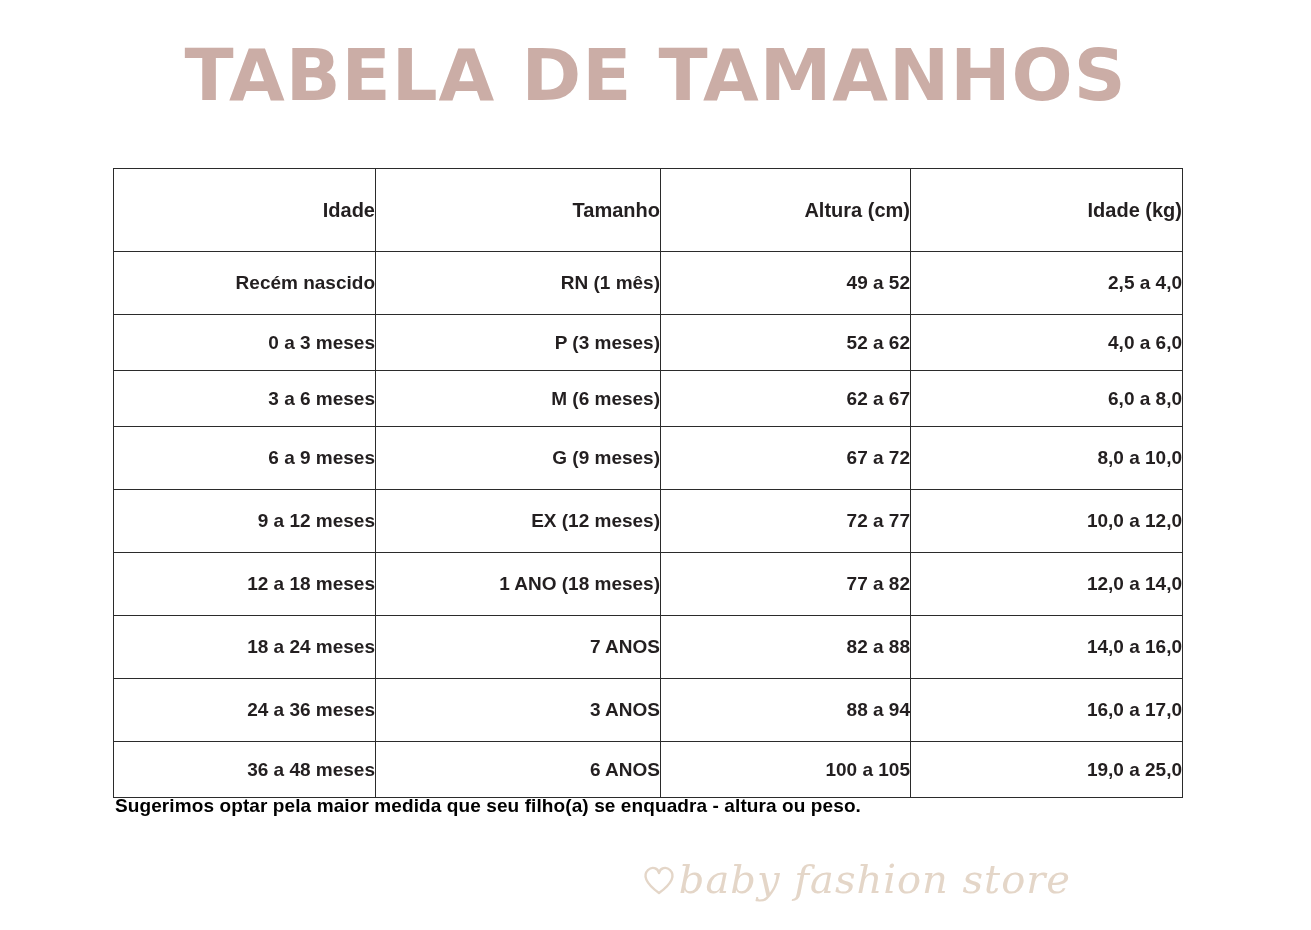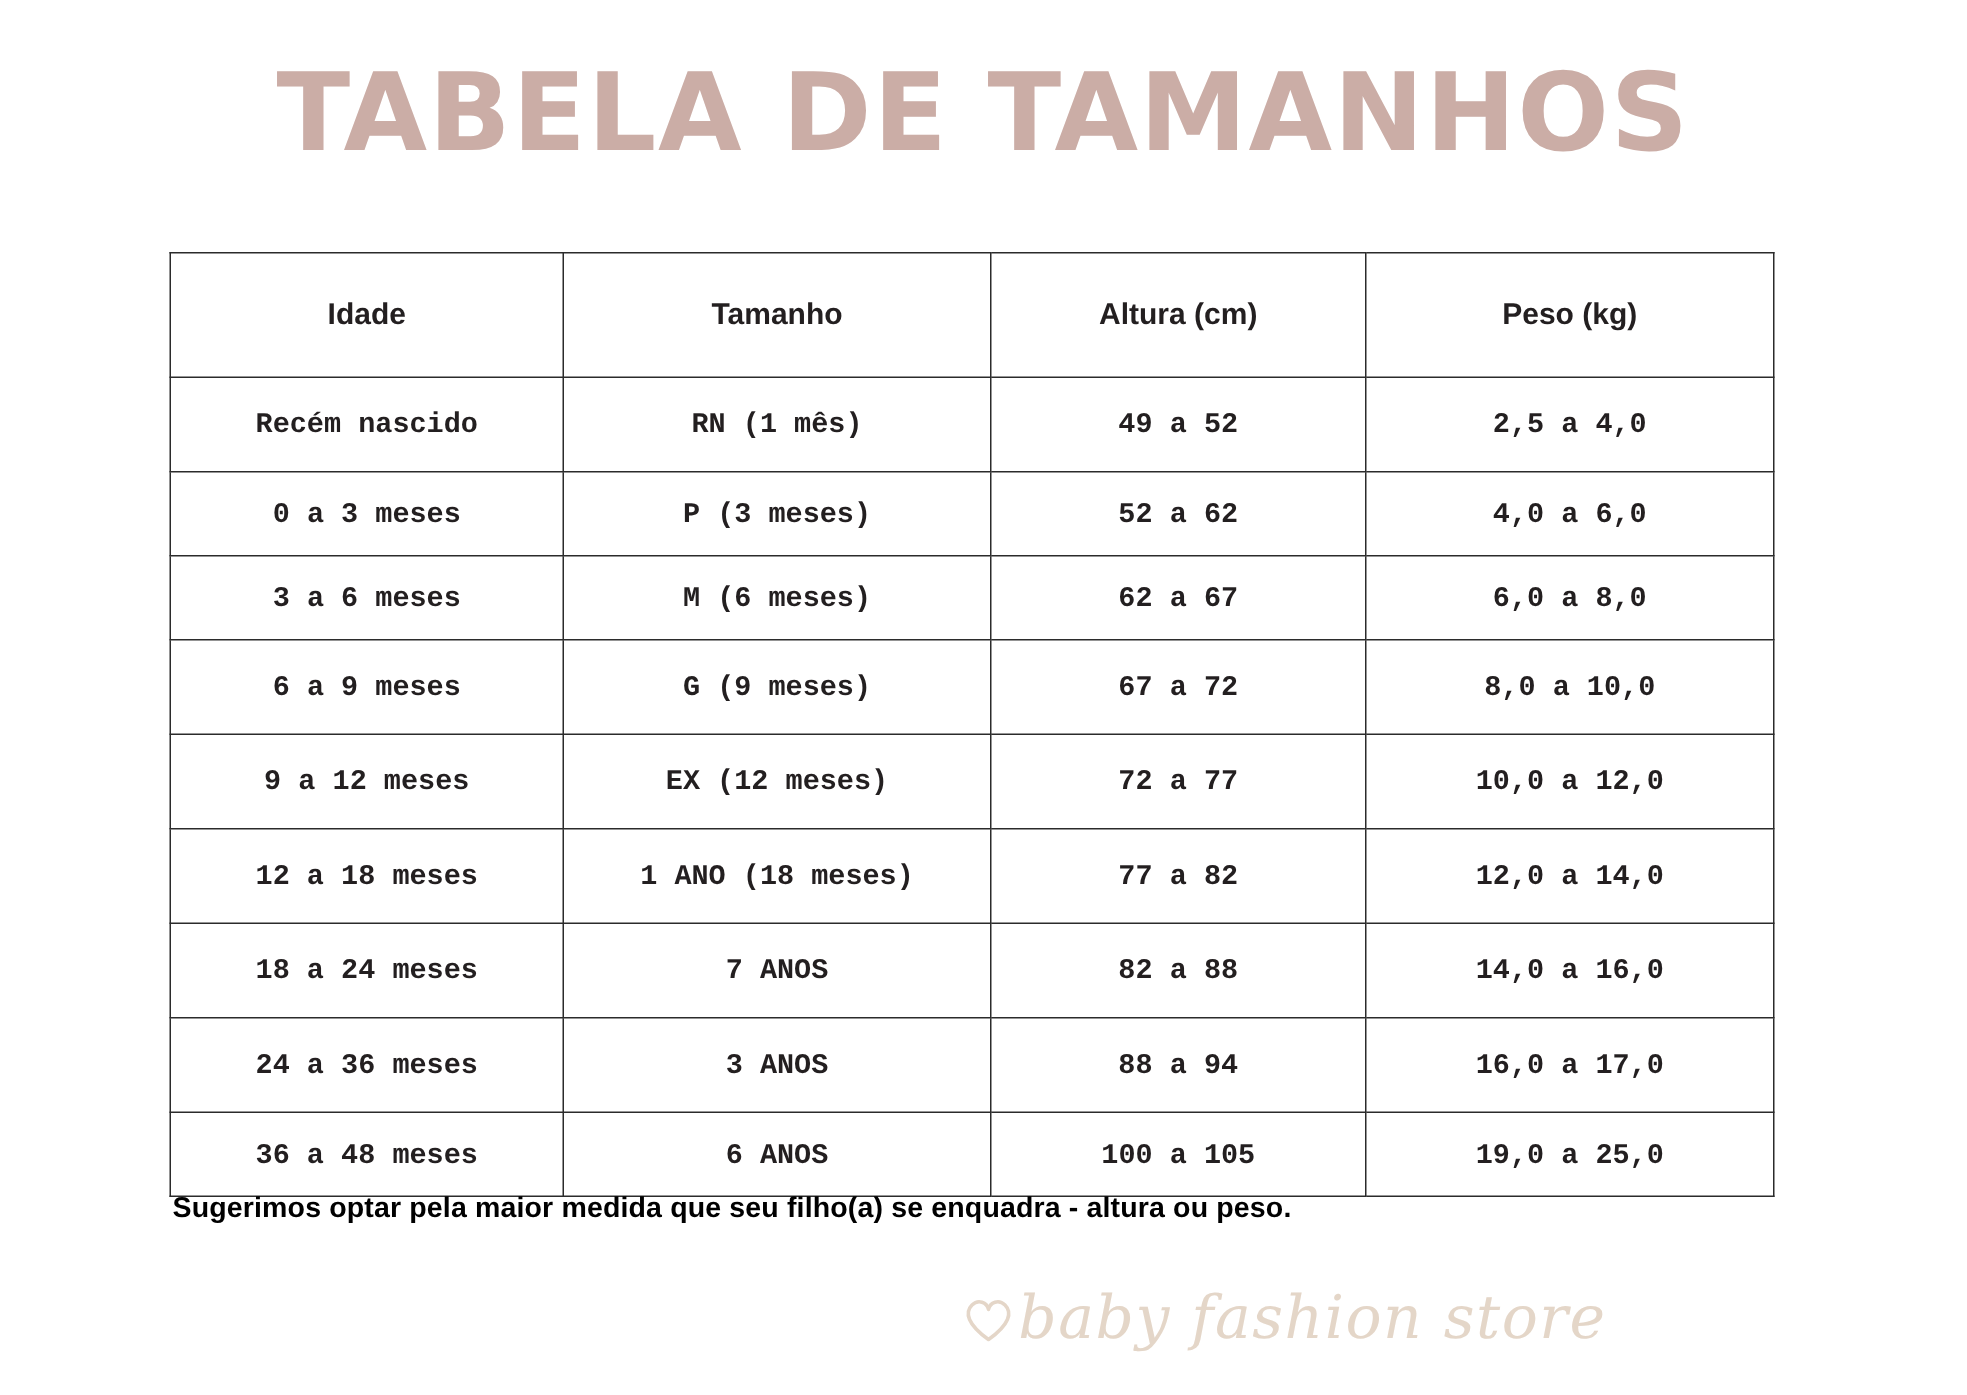--- a/index.html
+++ b/index.html
@@ -39,35 +39,34 @@
     width: 1069px;
   }
   table.size-table {
     border-collapse: collapse;
     width: 1069px;
     table-layout: fixed;
   }
   table.size-table td,
   table.size-table th {
     border: 1.5px solid #2b2b2b;
-    text-align: center;
+    text-align: right;
     font-size: 19px;
     font-weight: bold;
     color: #231f20;
     font-family: "Liberation Sans", sans-serif;
     padding: 0;
     vertical-align: middle;
   }
   table.size-table th {
     height: 82px;
     font-size: 20px;
   }
   table.size-table td {
     height: 55px;
-    font-family: Liberation Mono, monospace;
   }
   table.size-table tr.tall td {
     height: 62px;
   }
   col.c1 { width: 262px; }
   col.c2 { width: 285px; }
   col.c3 { width: 250px; }
   col.c4 { width: 272px; }
   .note {
     position: absolute;
@@ -113,21 +112,21 @@
         <col class="c1">
           <col class="c2">
           <col class="c3">
           <col class="c4">
       </colgroup>
       <thead>
         <tr>
           <th>Idade</th>
           <th>Tamanho</th>
           <th>Altura (cm)</th>
-          <th>Peso (kg)</th>
+          <th>Idade (kg)</th>
         </tr>
       </thead>
       <tbody>
         <tr class="tall">
           <td>Recém nascido</td>
           <td>RN (1 mês)</td>
           <td>49 a 52</td>
           <td>2,5 a 4,0</td>
         </tr>
         <tr>

